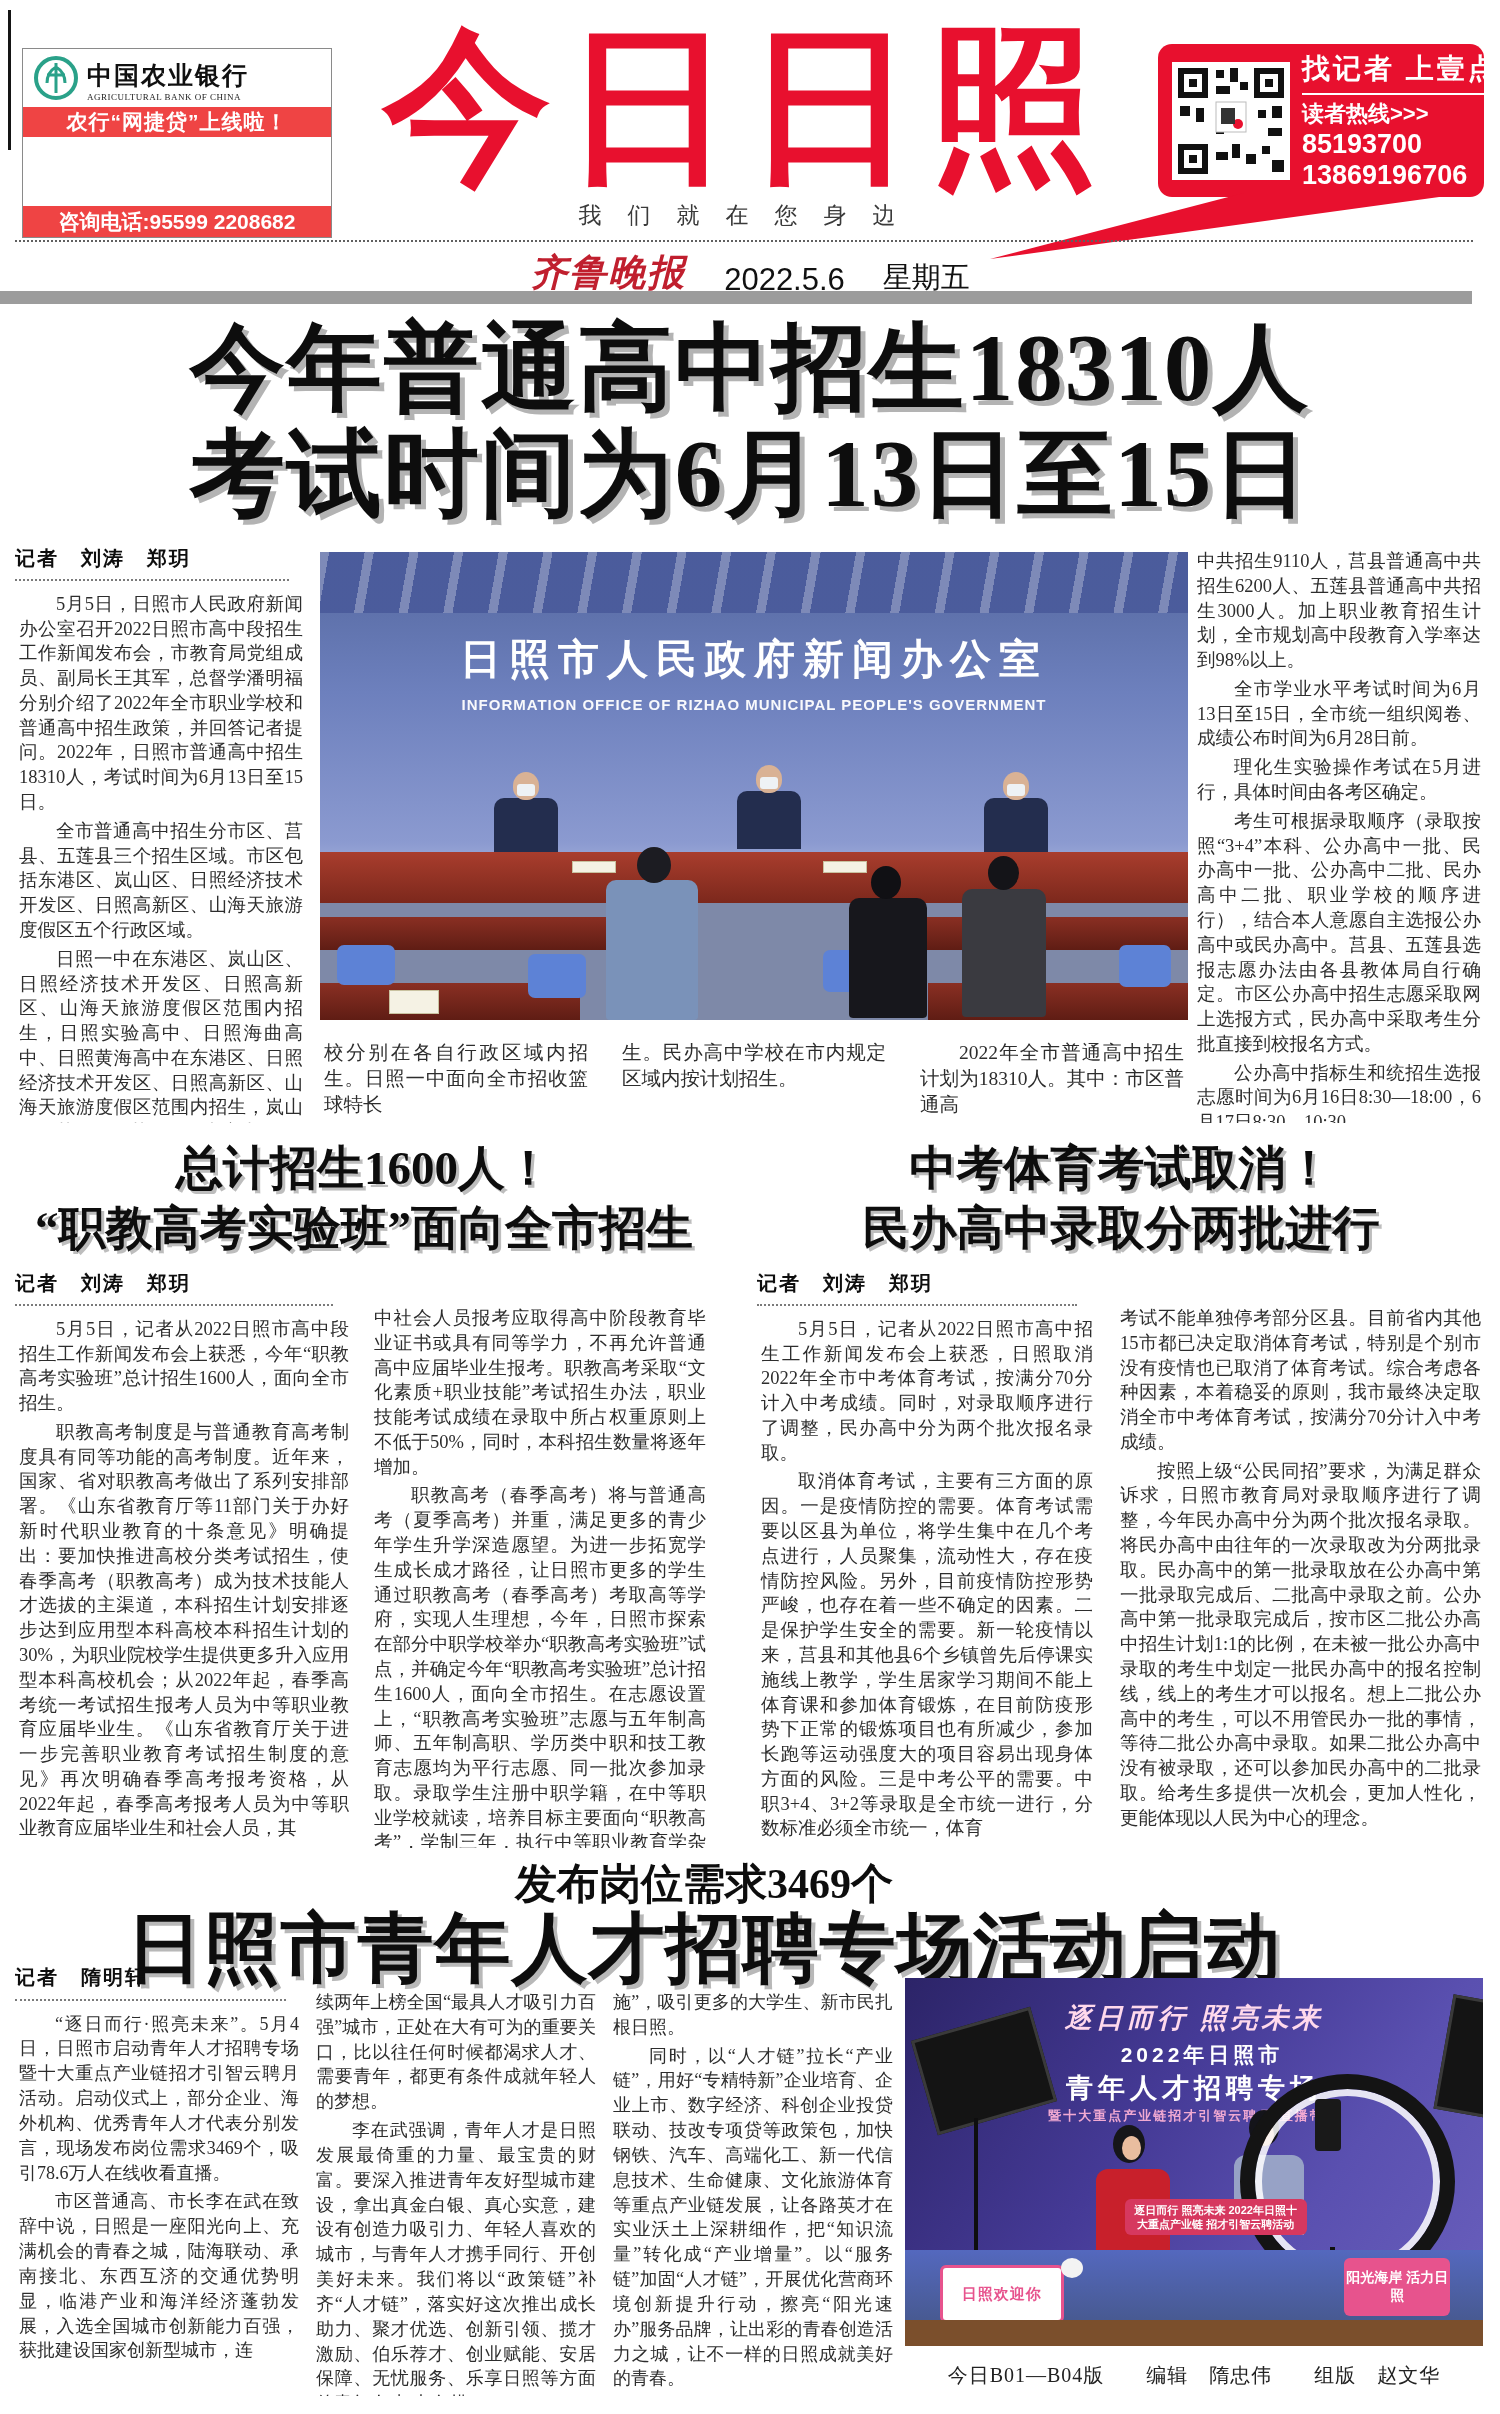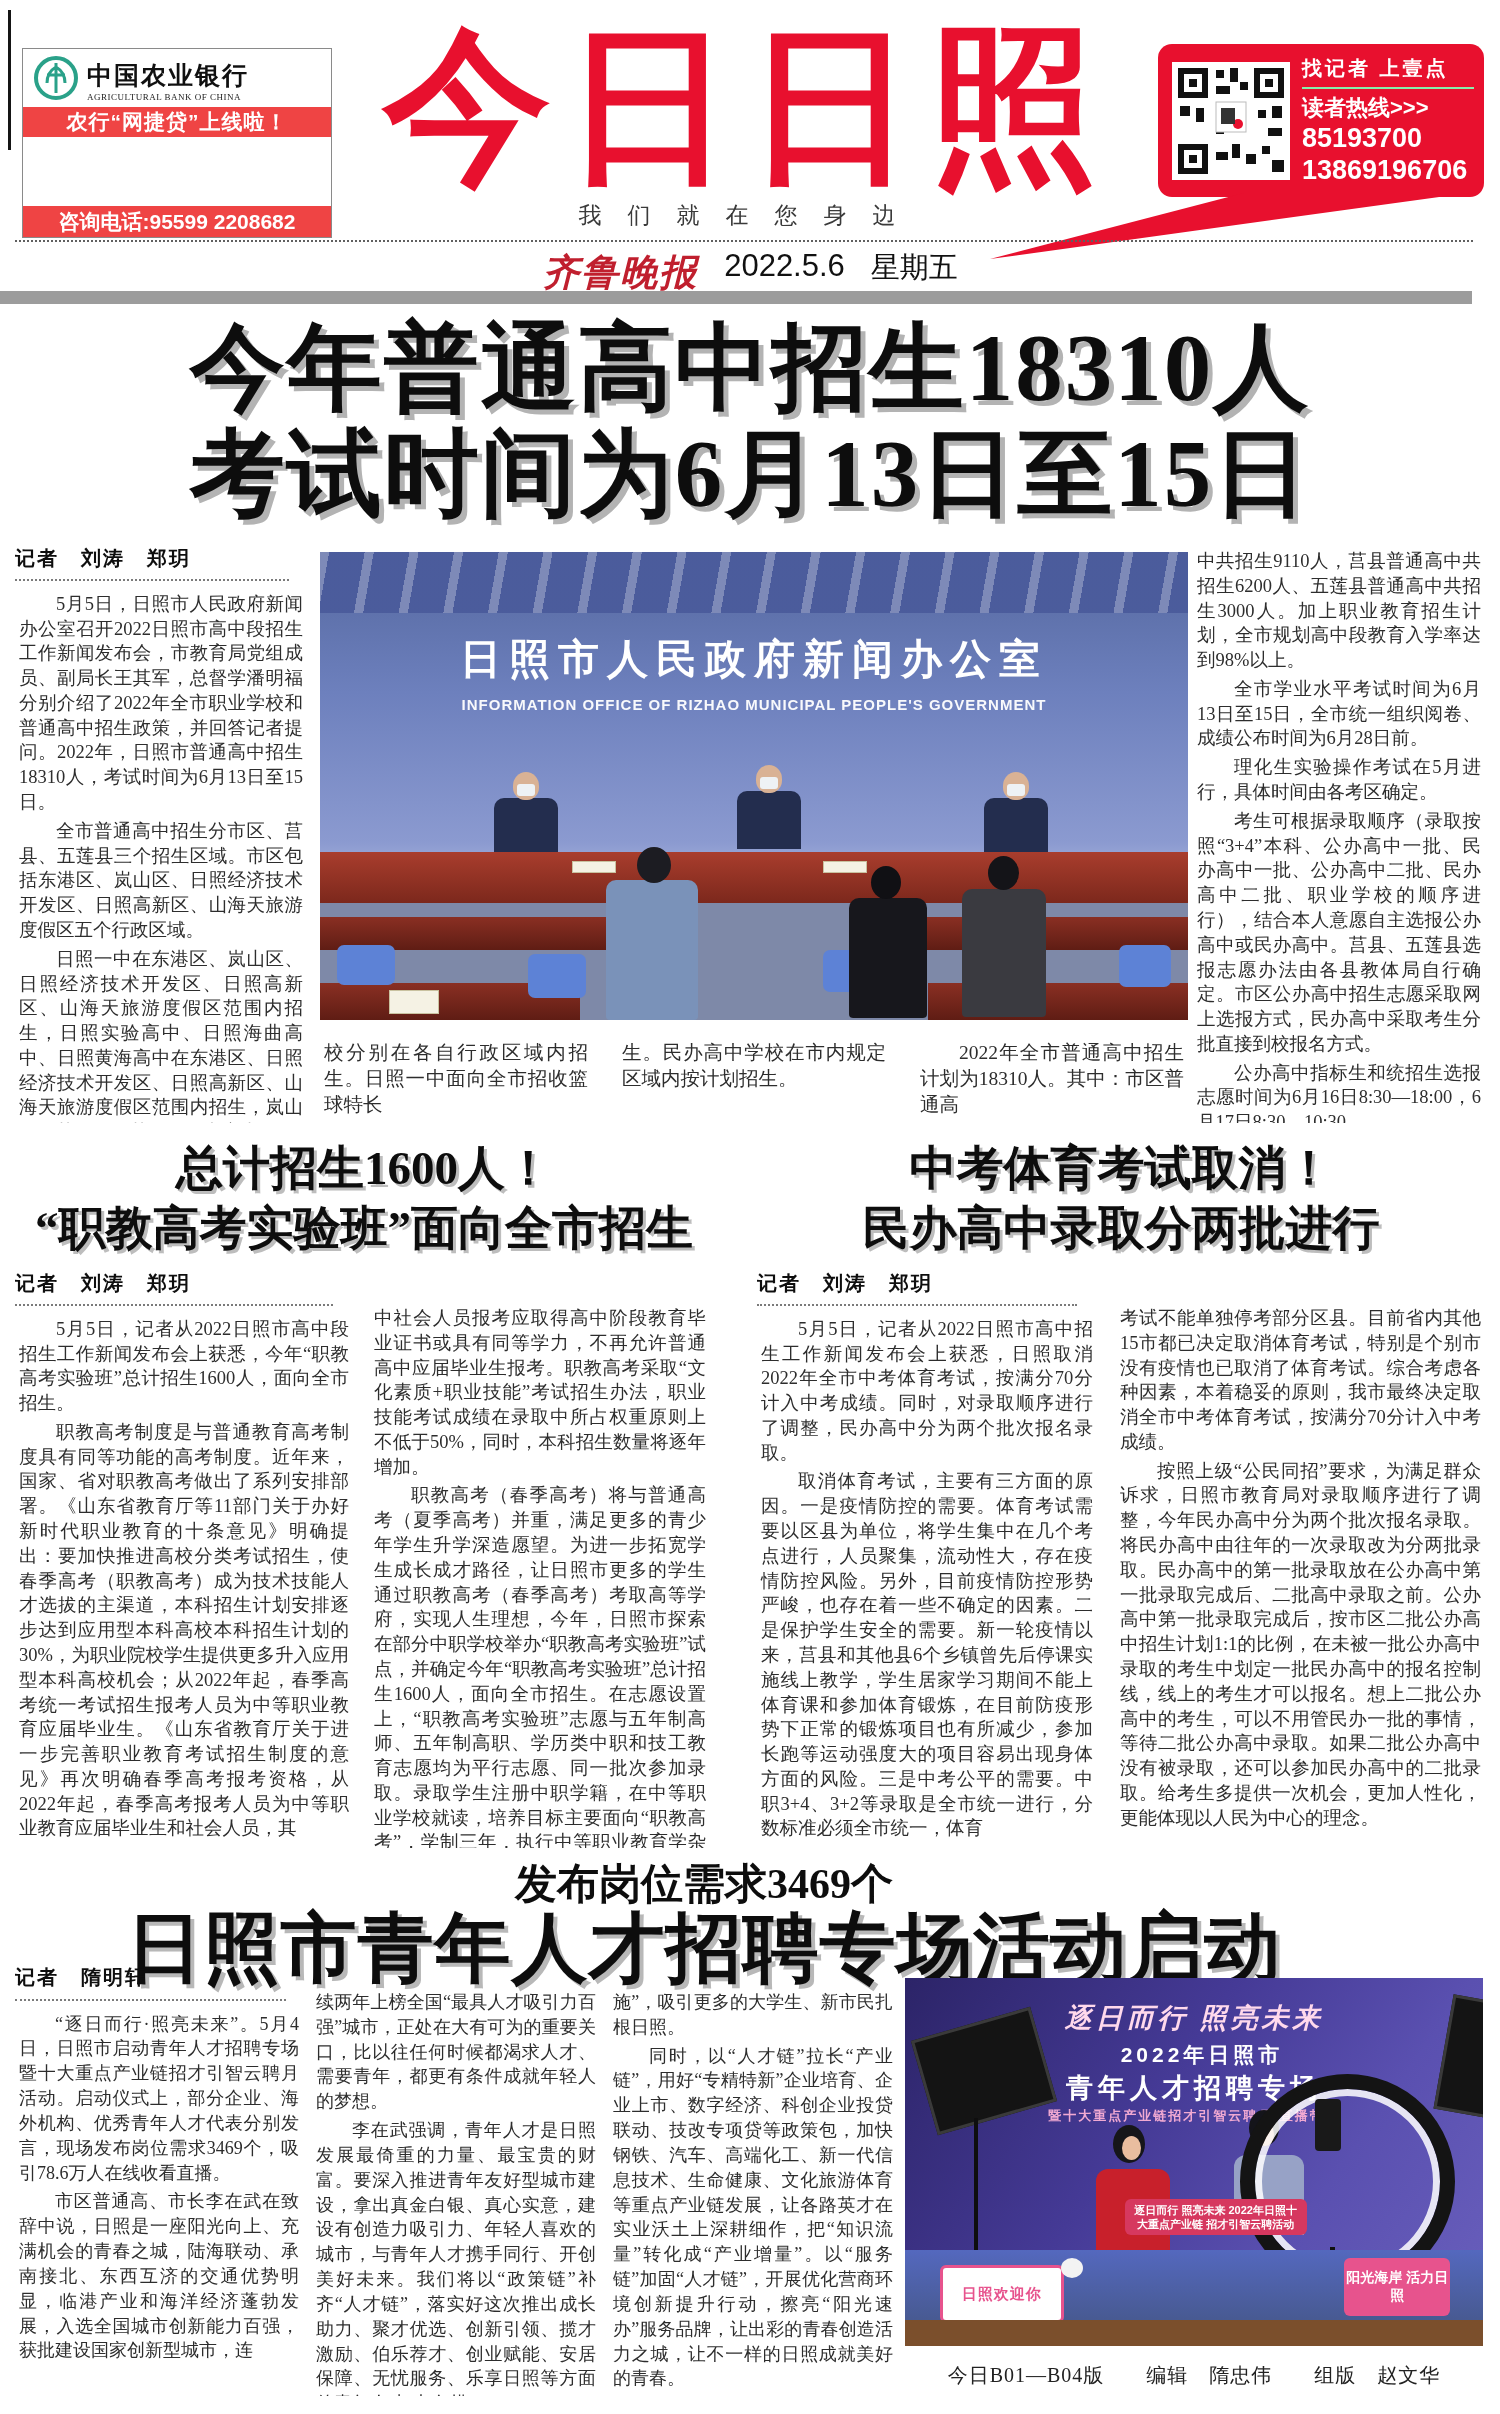--- a/index.html
+++ b/index.html
@@ -20,27 +20,27 @@
            font-family:"Liberation Sans","DejaVu Sans",sans-serif;}
   .ad-band2{position:absolute;bottom:0;left:0;right:0;font-size:21px;line-height:31px;height:31px;}
   .masthead{left:348px;top:20px;width:798px;height:172px;display:flex;align-items:center;justify-content:center;
             color:#e8102e;font-family:"Liberation Sans","DejaVu Sans",sans-serif;
             font-weight:900;font-size:168px;line-height:1;letter-spacing:14px;white-space:nowrap;}
   .bubble{left:1158px;top:44px;width:326px;height:153px;background:#e8102e;border-radius:14px;display:flex;align-items:center;}
   .bubble-tail{left:990px;top:193px;width:488px;height:66px;background:#e8102e;
                clip-path:polygon(52% 0,98% 0,0 100%);}
   .qr{width:118px;height:118px;background:#fff;margin-left:14px;flex:0 0 auto;}
   .bubble-text{flex:1;color:#fff;padding:4px 10px 4px 12px;font-family:"Liberation Sans","DejaVu Sans",sans-serif;}
-  .bt1{font-size:20px;font-weight:bold;letter-spacing:3px;border-bottom:2px solid #86efac;padding-bottom:5px;margin-bottom:4px;white-space:nowrap;}
+  .bt1{font-size:28px;font-weight:bold;letter-spacing:3px;border-bottom:2px solid #ffffff;padding-bottom:5px;margin-bottom:4px;white-space:nowrap;}
   .bt2{font-size:22px;font-weight:bold;white-space:nowrap;}
   .bt3{font-size:27px;font-weight:bold;line-height:1.15;white-space:nowrap;}
   .slogan{left:0;top:200px;width:100%;text-align:center;font-size:23px;letter-spacing:26px;color:#3a3a3a;
           font-family:"Liberation Sans","DejaVu Sans",sans-serif;}
   .dotted-rule{left:15px;top:240px;width:1458px;border-top:2px dotted #606060;height:0;}
-  .dateline{left:0;top:248px;width:100%;display:flex;justify-content:center;align-items:flex-start;gap:26px;}
+  .dateline{left:0;top:248px;width:100%;display:flex;justify-content:center;align-items:flex-end;gap:38px;}
   .dl-paper{color:#c01f2e;font-size:37px;font-weight:bold;font-style:italic;letter-spacing:2px;}
   .dl-date{font-size:31px;color:#111;font-family:"Liberation Sans","DejaVu Sans",sans-serif;}
   .dl-week{font-size:29px;color:#111;font-family:"Liberation Sans","DejaVu Sans",sans-serif;}
   .gray-bar{left:0;top:291px;width:1472px;height:13px;background:#9c9c9c;}
   
   .headline1{left:0;top:315px;width:100%;text-align:center;font-weight:bold;color:#0d0d0d;
              font-size:95px;line-height:1.12;letter-spacing:2px;text-shadow:5px 5px 0 #b3b3b3;}
   
   .col{position:absolute;overflow:hidden;font-size:18.5px;line-height:1.34;text-align:justify;}
   .para{margin:4px;text-indent:2em;}

